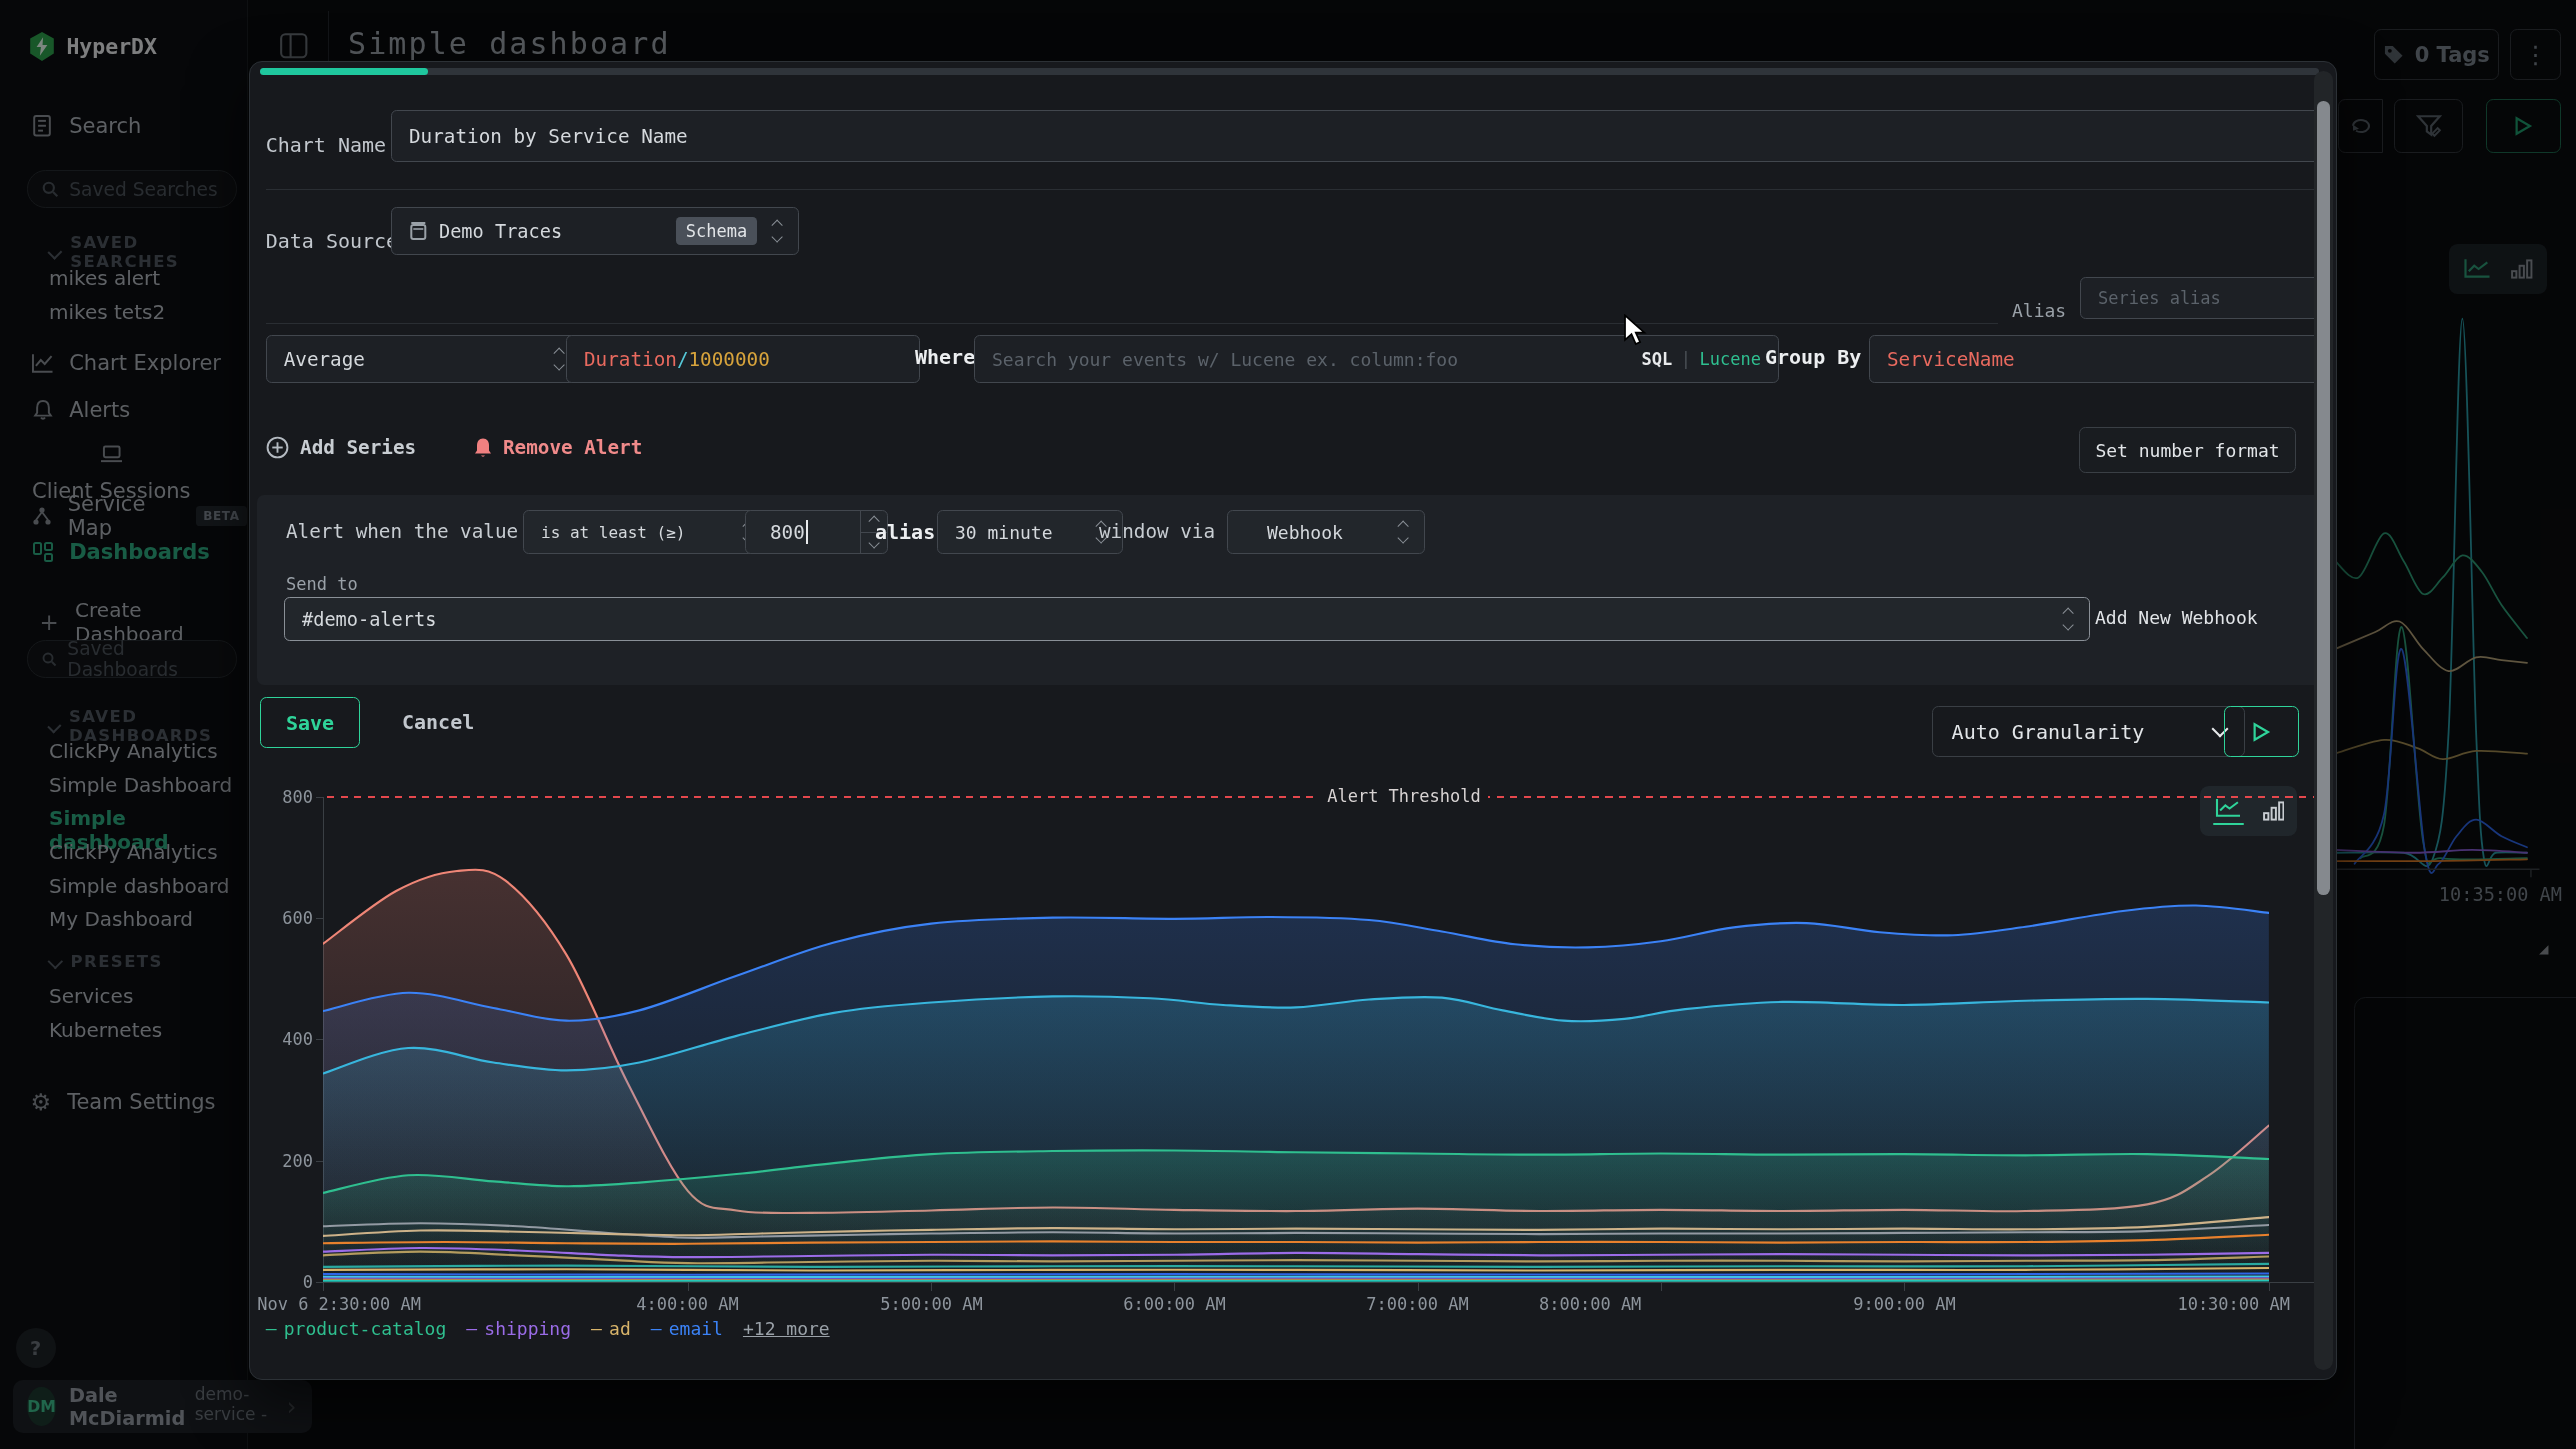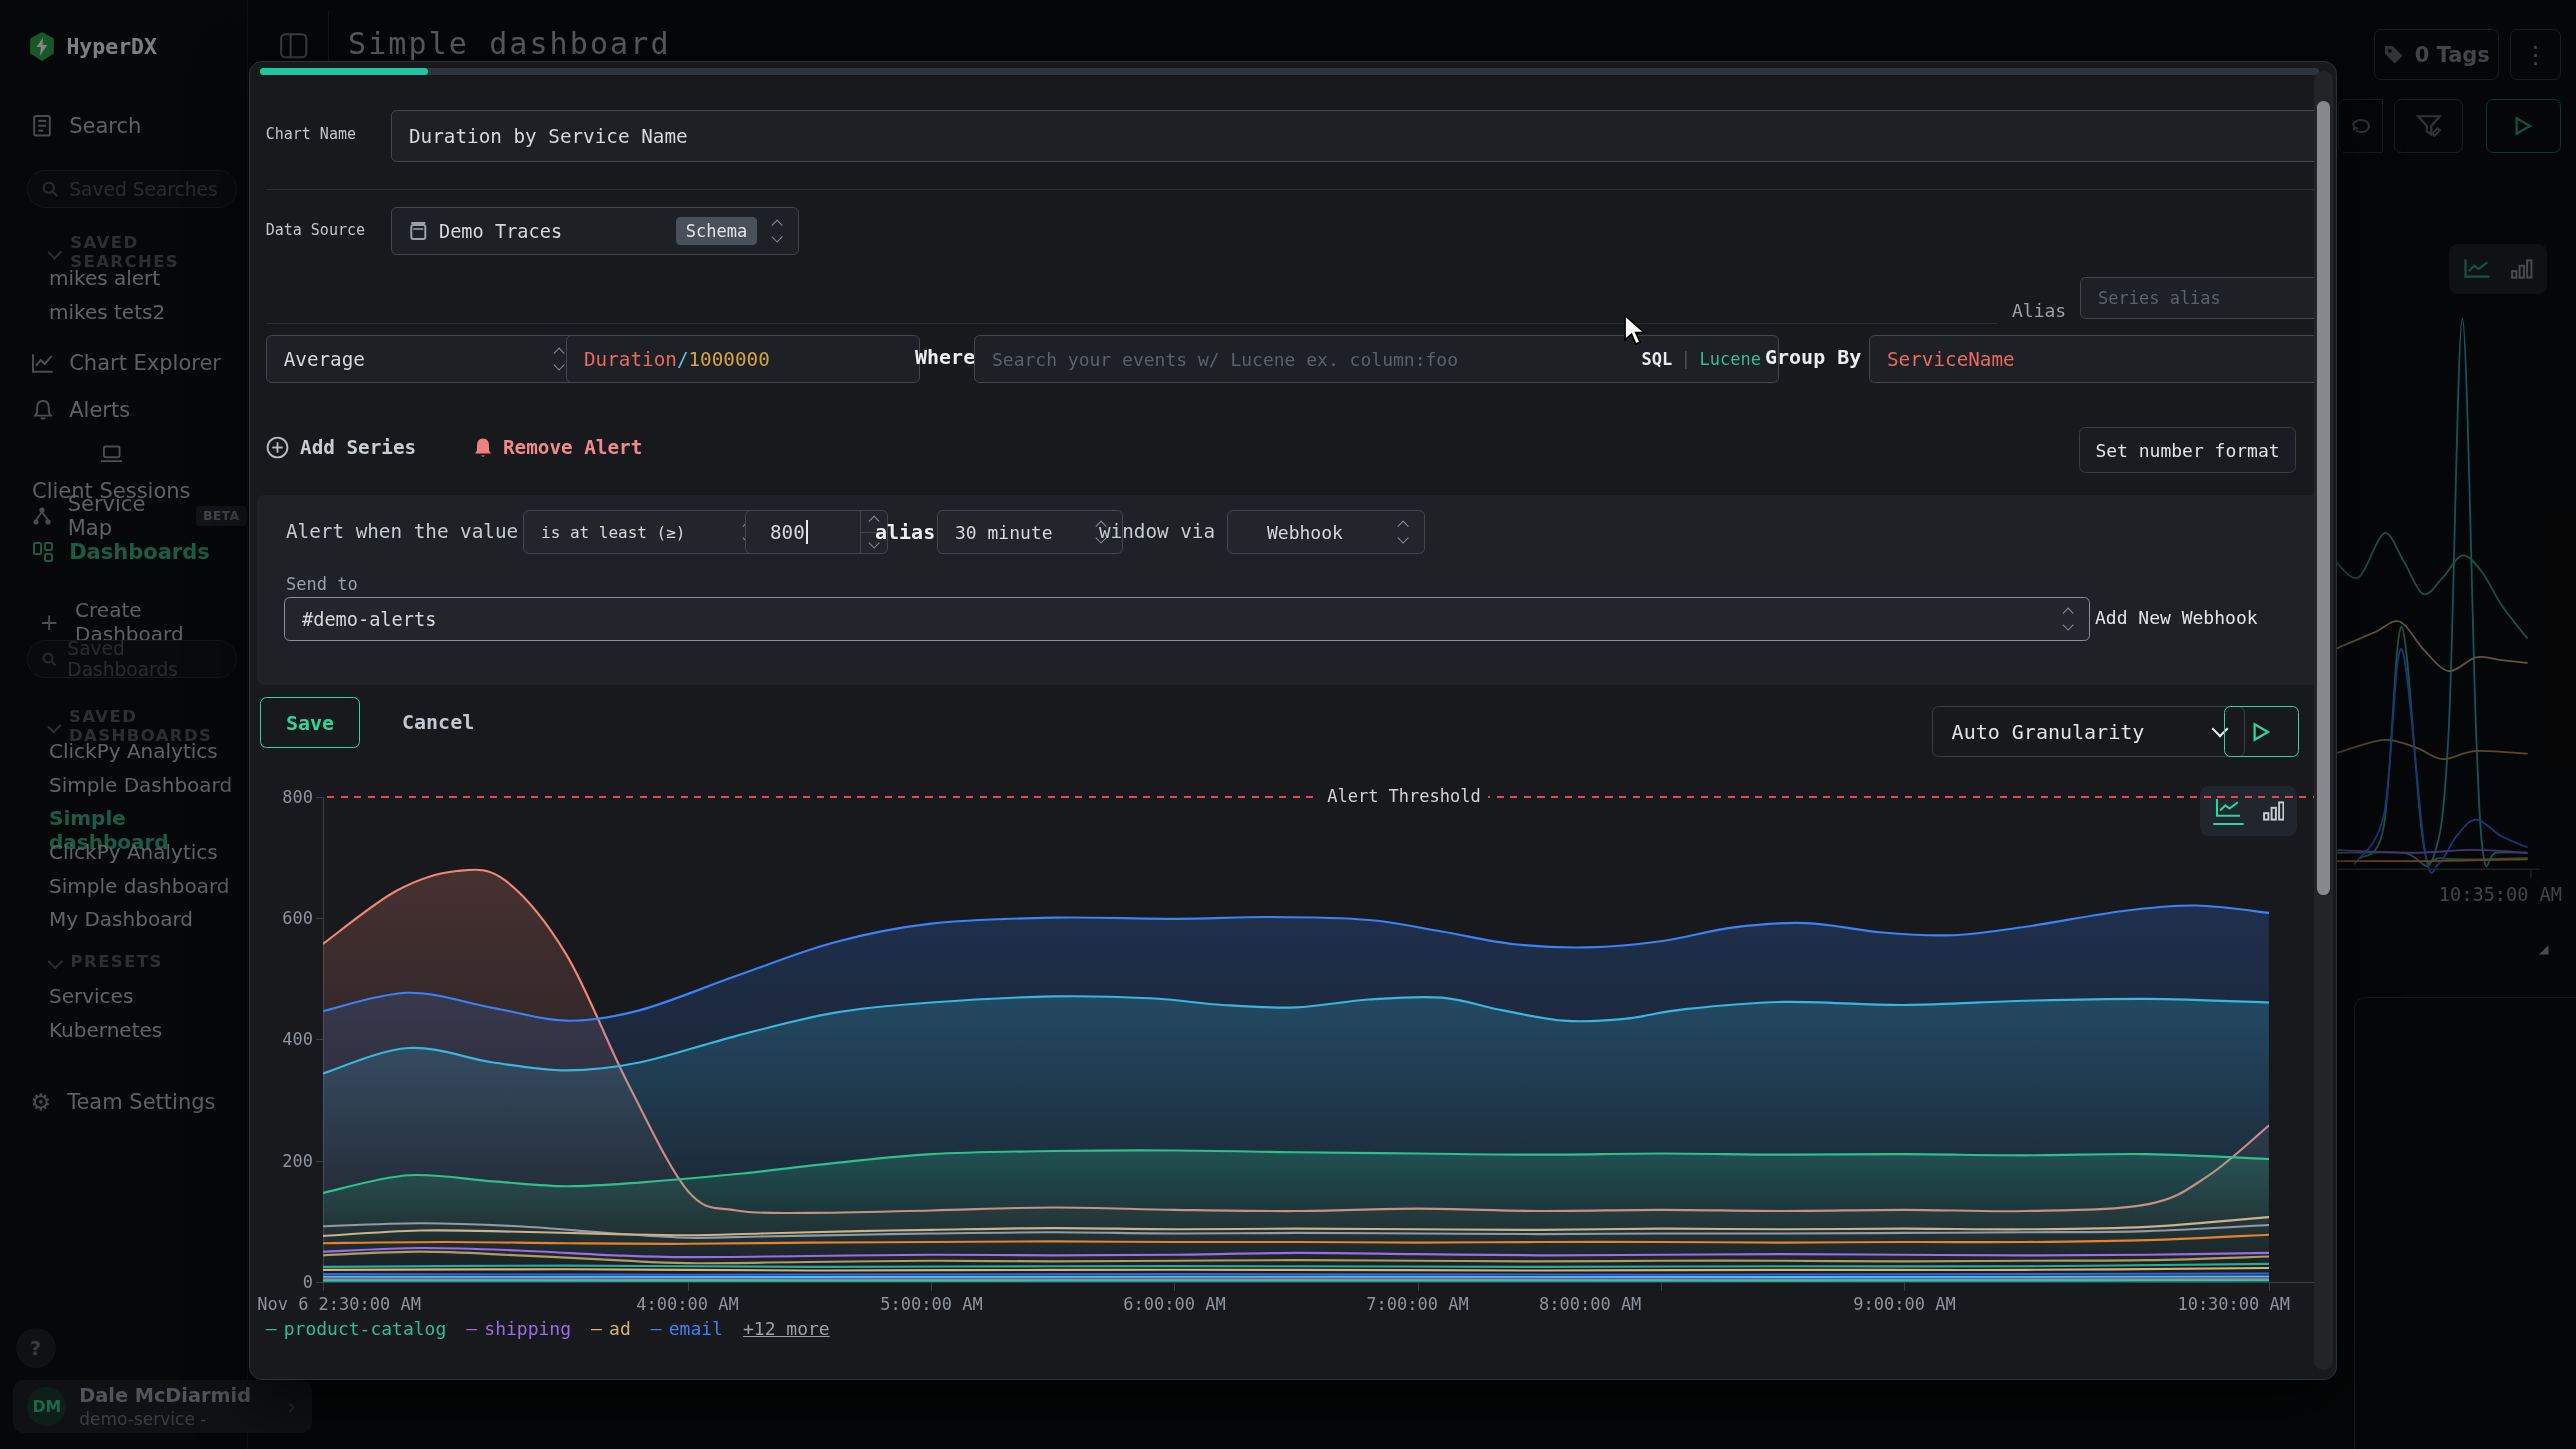--- a/index.html
+++ b/index.html
@@ -30,21 +30,21 @@
   .bg-time{left:2419px;top:884px;width:143px;text-align:right;font-size:18.6px;color:#79828c;}
   .toggle-pill{background:#1c2227;border-radius:8.6px;display:flex;align-items:center;justify-content:center;gap:18.6px;}
 
   
   .overlay{left:0;top:0;width:2576px;height:1450px;background:rgba(0,0,0,0.47);z-index:5;}
 
   
   .modal{left:249px;top:61px;width:2086px;height:1317px;background:#17191d;border:0.7px solid #2c3136;border-radius:13px;z-index:10;box-shadow:0 21.5px 57px rgba(0,0,0,.6);}
   .prog-track{left:10px;top:6.4px;width:2059px;height:6.4px;background:#2f343a;border-radius:3.6px;}
   .prog-fill{left:10px;top:6.4px;width:168px;height:6.4px;background:#1fc79e;border-radius:3.6px;}
-  .flabel{font-size:15px;color:#c2c7cd;}
+  .flabel{font-size:20px;color:#c2c7cd;margin-top:8px;}
   .inp{background:#1d2025;border:1.4px solid #42474e;border-radius:5.7px;display:flex;align-items:center;padding:0 17px;font-size:19.3px;color:#d5d9dd;}
   .hr{height:0.7px;background:#2a2e33;}
   .sel-chevs{margin-left:auto;display:flex;flex-direction:column;gap:3.6px;align-items:center;}
   .cv{width:7.2px;height:7.2px;border-right:1.8px solid #8a9097;border-bottom:1.8px solid #8a9097;}
   .cv.up{transform:rotate(-135deg);}
   .cv.dn{transform:rotate(45deg);}
   .schema-badge{background:#4a5059;color:#e2e5e8;border-radius:4.3px;font-size:17px;padding:3.6px 10px;margin-left:auto;}
   .placeholder{color:#5b626a;}
   .alert-panel{left:7.2px;top:433px;width:2072px;height:190px;background:#1e2126;border-radius:7.2px;}
   .btn-outline-green{border:1.4px solid #2fd49a;color:#2fd49a;border-radius:6.4px;display:flex;align-items:center;justify-content:center;font-size:20px;font-weight:bold;background:transparent;}
@@ -190,21 +190,21 @@
     </div>
   </aside>
 
   <div class="abs sans" style="left:15.7px;top:1328px;width:40px;height:40px;border-radius:50%;background:#1e2227;display:flex;align-items:center;justify-content:center;font-size:19.3px;font-weight:bold;color:#6d747b;">
     <span>?</span>
   </div>
   <div class="abs sans" style="left:13px;top:1380px;width:299px;height:53px;background:#1d2126;border-radius:10px;display:flex;align-items:center;padding:0;">
     <div style="margin-left:14.3px;width:39px;height:39px;border-radius:50%;background:#1d3a30;display:flex;align-items:center;justify-content:center;color:#3ec08f;font-weight:bold;font-size:15.7px;">
       <span>DM</span>
     </div>
-    <div style="margin-left:13px;display:flex;flex-direction:column;gap:1.4px;">
+    <div style="margin-left:13px;display:flex;gap:1.4px;">
       <span style="font-size:19.3px;font-weight:bold;color:#979ea6;">Dale McDiarmid</span>
       <span style="font-size:17px;color:#6d747c;">demo-service -</span>
     </div>
     <span style="margin-left:auto;margin-right:15.7px;font-size:24px;color:#4a5056;">›</span>
   </div>
 
   <div class="abs collapse-btn">
     <svg width="31.5" height="31.5" viewBox="0 0 30 30">
         <rect x="3" y="4" width="24" height="22" rx="4" fill="none" stroke="#6a7177" stroke-width="2"></rect>
         <line x1="12" y1="4" x2="12" y2="26" stroke="#6a7177" stroke-width="2"></line>

